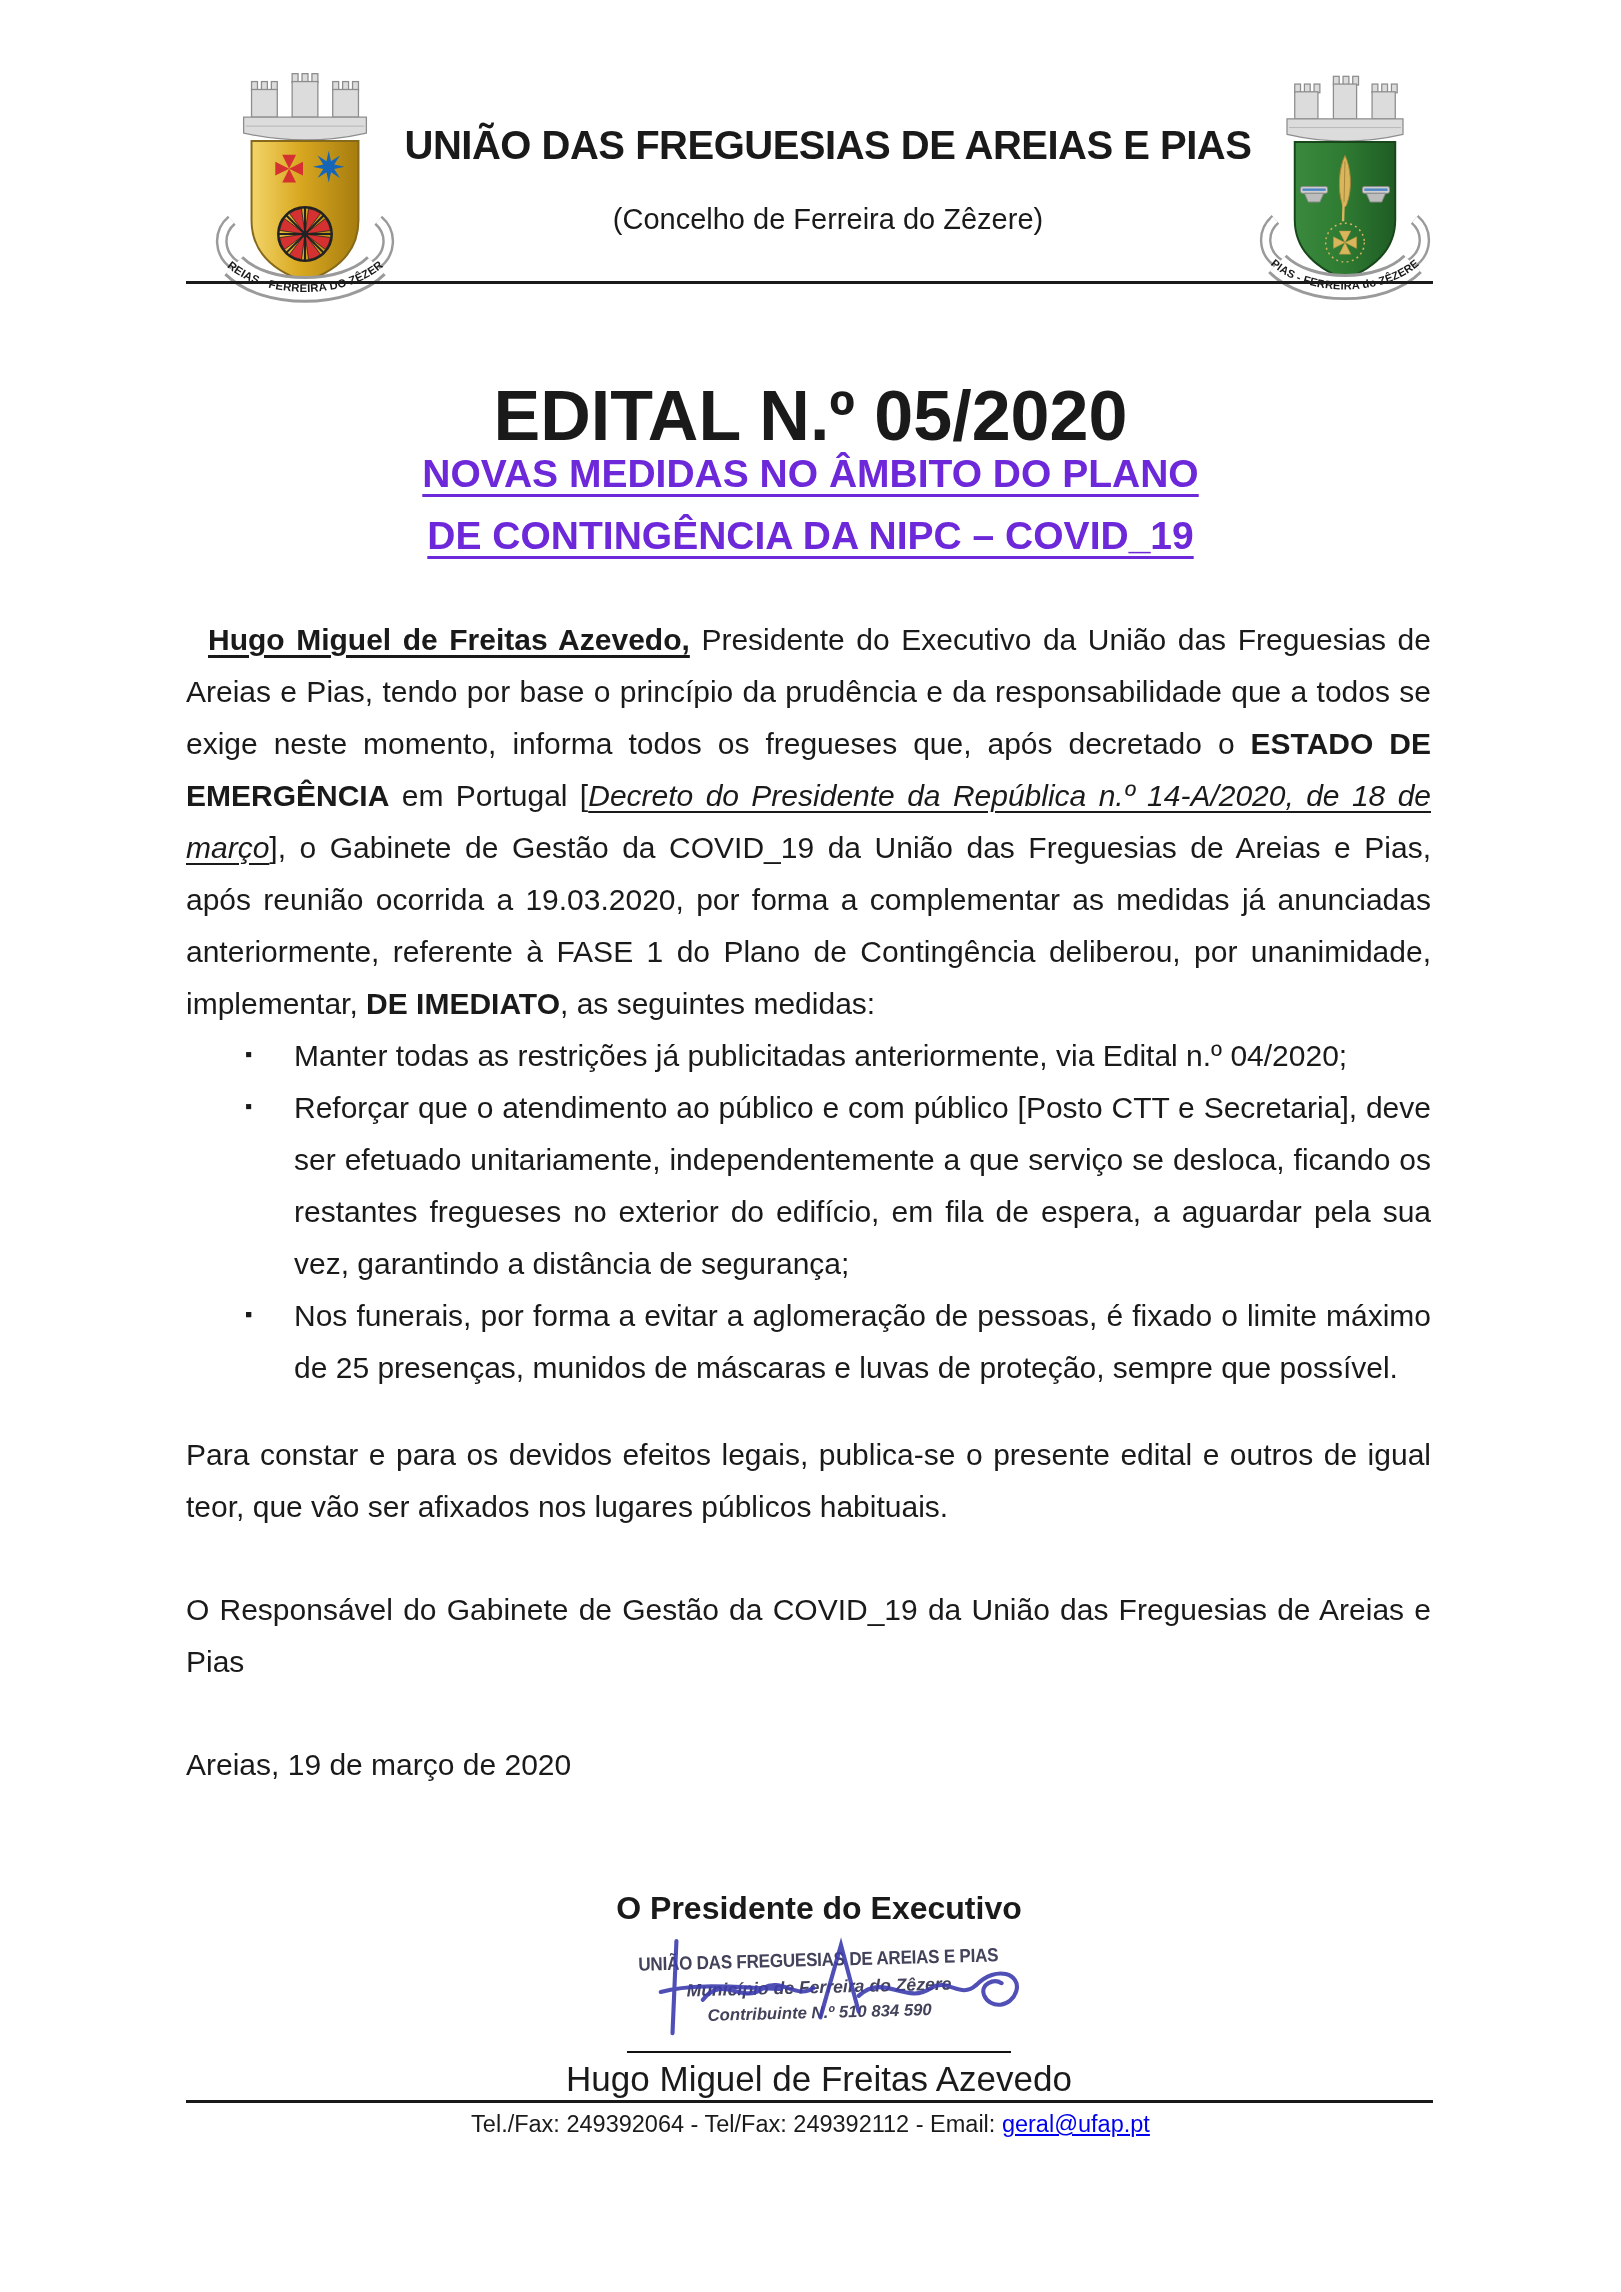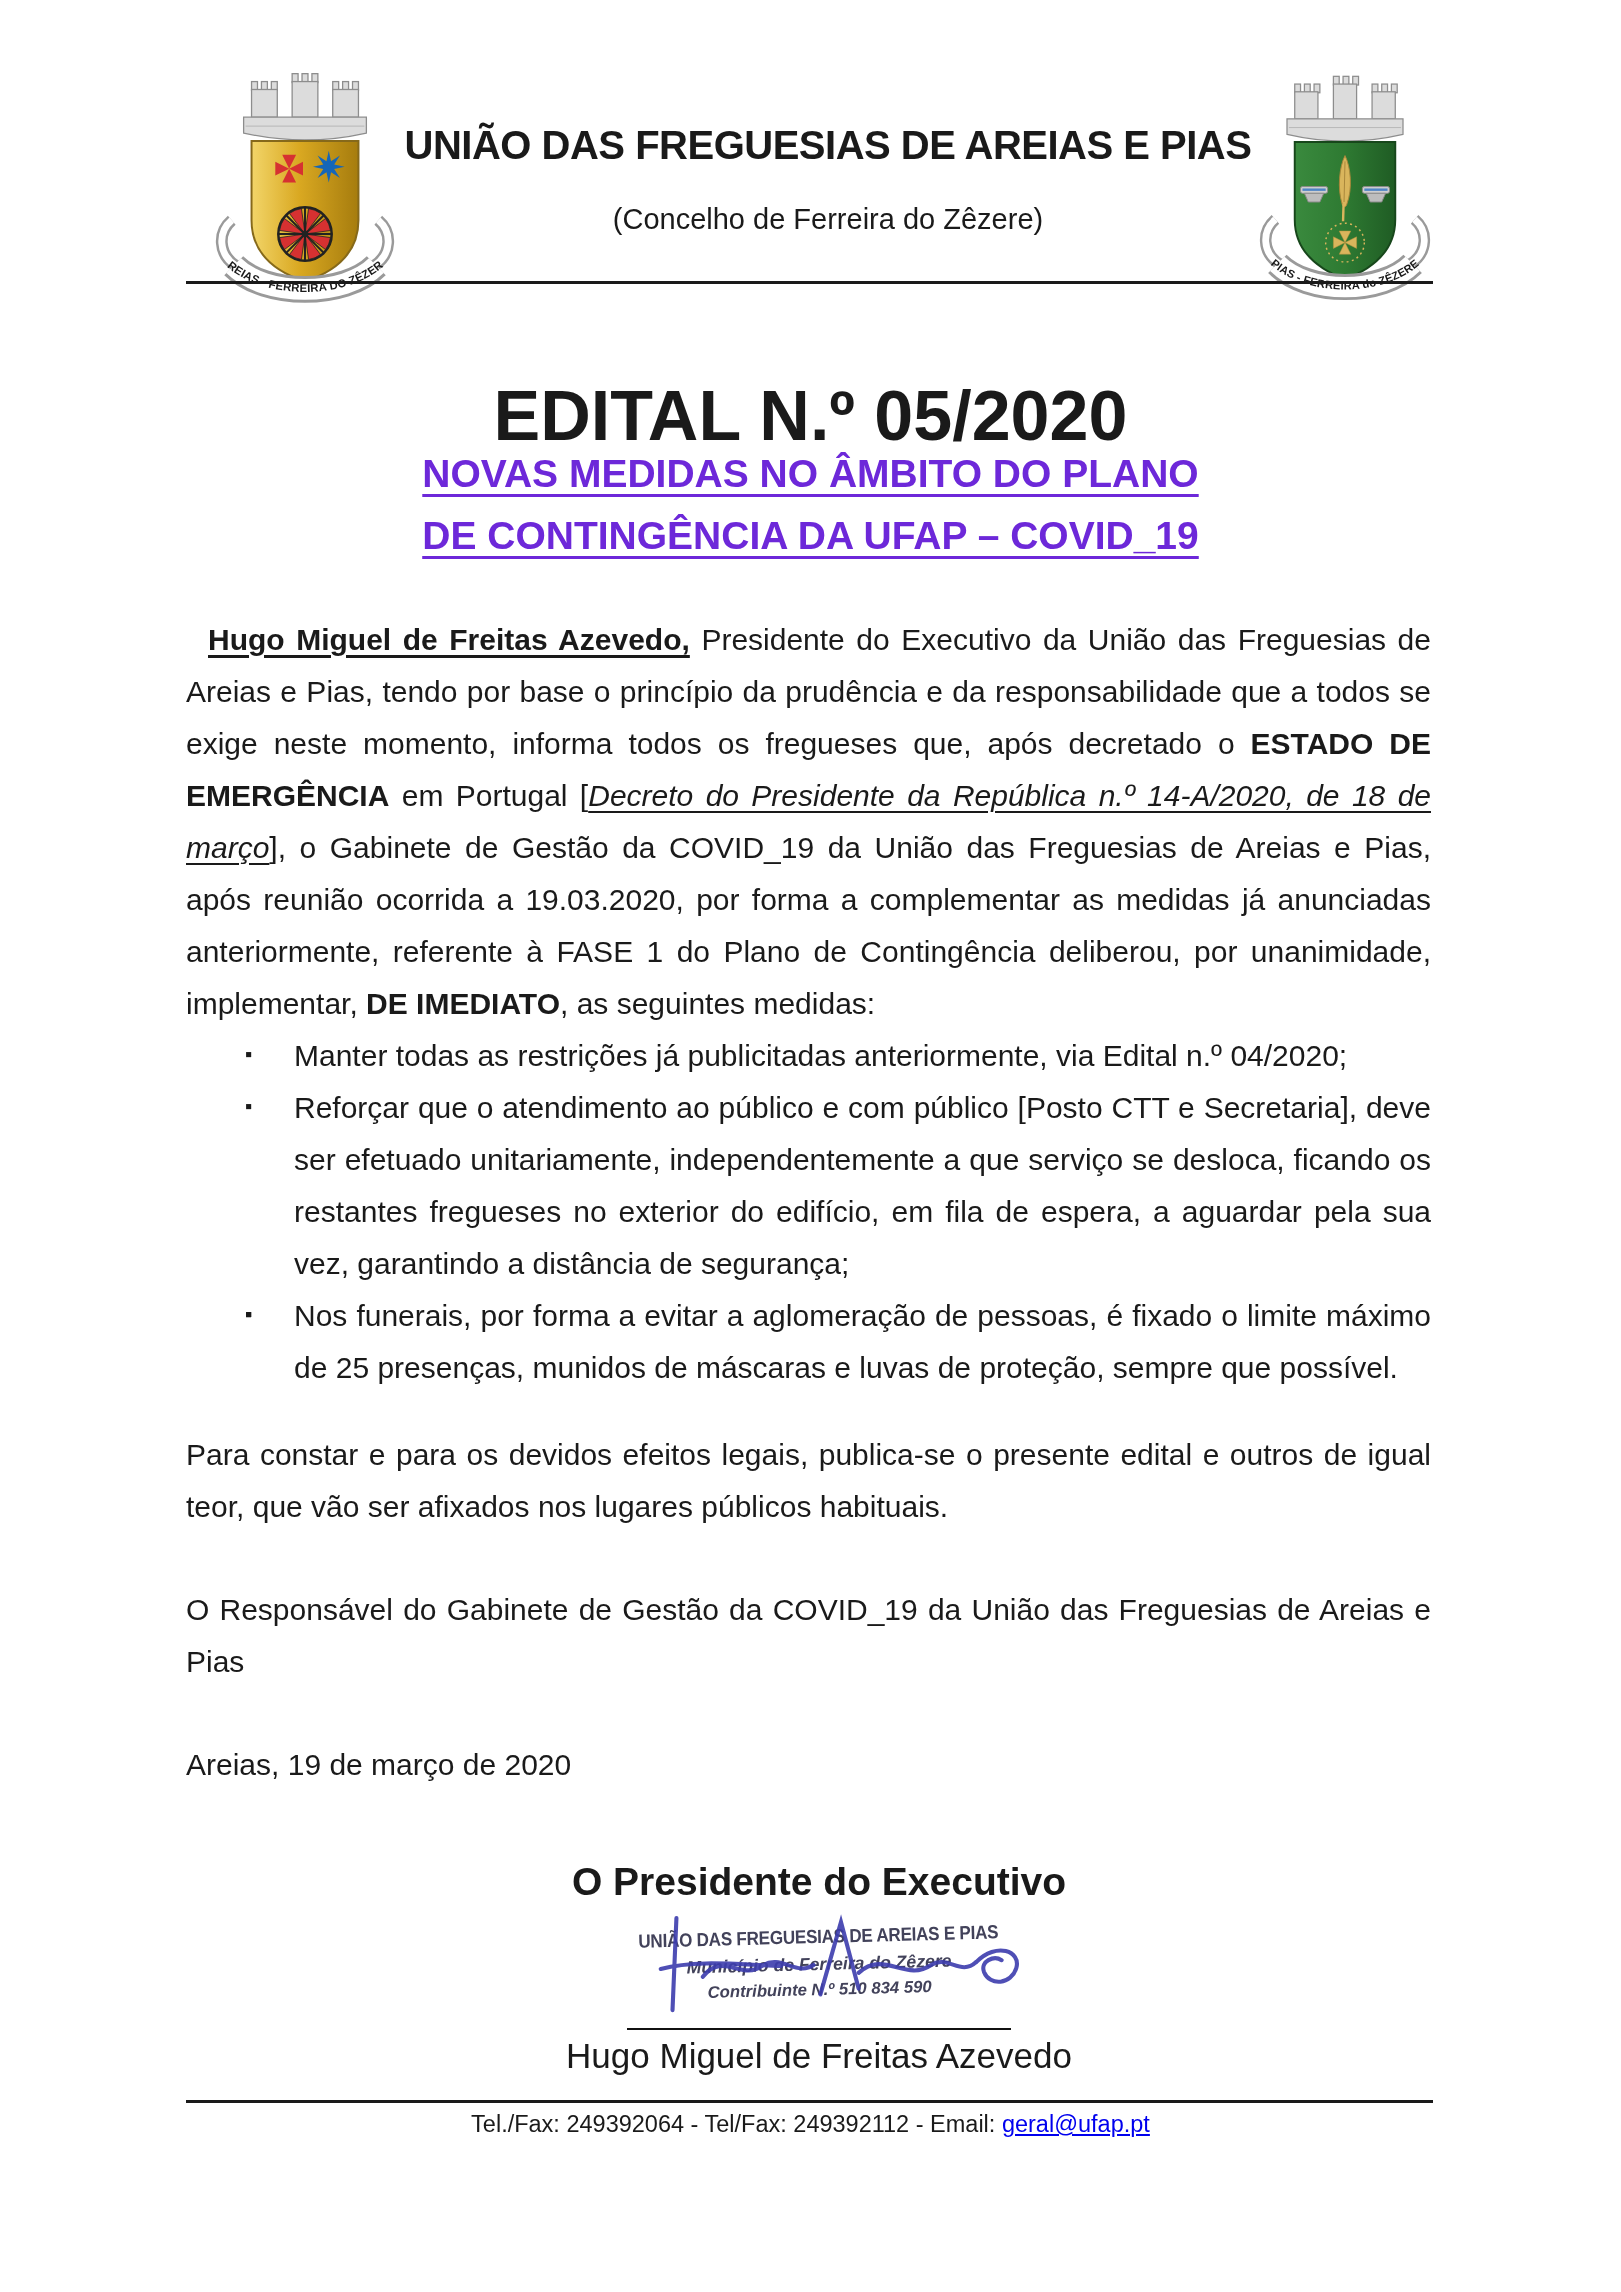--- a/index.html
+++ b/index.html
@@ -29,21 +29,21 @@
   .bold-u{font-weight:bold;text-decoration:underline;text-decoration-thickness:2.5px;text-underline-offset:4.9px;margin-left:22px;}
   .ital-u{font-style:italic;text-decoration:underline;text-decoration-thickness:2px;text-underline-offset:4.9px;}
   ul.measures{list-style:none;margin:0;padding:0;}
   ul.measures li{position:relative;padding-left:108px;text-align:justify;}
   ul.measures .bullet-glyph{position:absolute;left:59px;top:-2px;font-size:20.6px;}
   .p2{margin-top:35px;}
   .p3{margin-top:51px;}
   .date-line{margin-top:51px;text-align:left;}
   
   .sig-block{position:absolute;left:412px;top:1860px;width:814px;text-align:center;}
-  .sig-role{font-size:39px;font-weight:bold;}
+  .sig-role{font-size:32px;font-weight:bold;margin-top:30px;}
   .stamp-wrap{position:relative;height:116px;margin-top:5.9px;}
   .stamp{position:absolute;left:0;right:0;top:13.7px;color:#33334d;opacity:.92;
     transform:rotate(-1.5deg);line-height:26.5px;}
   .stamp-l1{font-size:19px;font-weight:bold;letter-spacing:-0.3px;transform:scaleX(.9);}
   .stamp-l2{font-size:17.6px;font-weight:bold;font-style:italic;}
   .stamp-l3{font-size:16.7px;font-weight:bold;font-style:italic;}
   .sig-svg{position:absolute;left:237px;top:2px;}
   .sig-rule{width:384px;margin:2px auto 0;border-top:2.9px solid #111;}
   .sig-name{font-size:35px;margin-top:5.9px;}
   
@@ -200,21 +200,21 @@
         <textPath href="#arcPias" startOffset="50%" text-anchor="middle">PIAS - FERREIRA do ZÊZERE</textPath>
       </text>
     </g>
   </svg>
 
   <div class="header-rule"></div>
 
   <div class="edital-title">EDITAL N.º 05/2020</div>
   <div class="red-subtitle">
     <div><span class="u">NOVAS MEDIDAS NO ÂMBITO DO PLANO</span></div>
-    <div><span class="u">DE CONTINGÊNCIA DA UFAP – COVID_19</span></div>
+    <div><span class="u">DE CONTINGÊNCIA DA NIPC – COVID_19</span></div>
   </div>
 
   <div class="body-block">
     <p style="margin:0;">
       <span class="bold-u">Hugo Miguel de Freitas Azevedo,</span><span> Presidente do Executivo da União das Freguesias de Areias e Pias, tendo por base o princípio da prudência e da responsabilidade que a todos se exige neste momento, informa todos os fregueses que, após decretado o </span><span class="bold">ESTADO DE EMERGÊNCIA</span><span> em Portugal [</span><span class="ital-u">Decreto do Presidente da República n.º 14-A/2020, de 18 de março</span><span>], o Gabinete de Gestão da COVID_19 da União das Freguesias de Areias e Pias, após reunião ocorrida a 19.03.2020, por forma a complementar as medidas já anunciadas anteriormente, referente à FASE 1 do Plano de Contingência deliberou, por unanimidade, implementar, </span><span class="bold">DE IMEDIATO</span><span>, as seguintes medidas:</span>
     </p>
 
     <ul class="measures">
       <li>
         <span class="bullet-glyph">▪</span>

